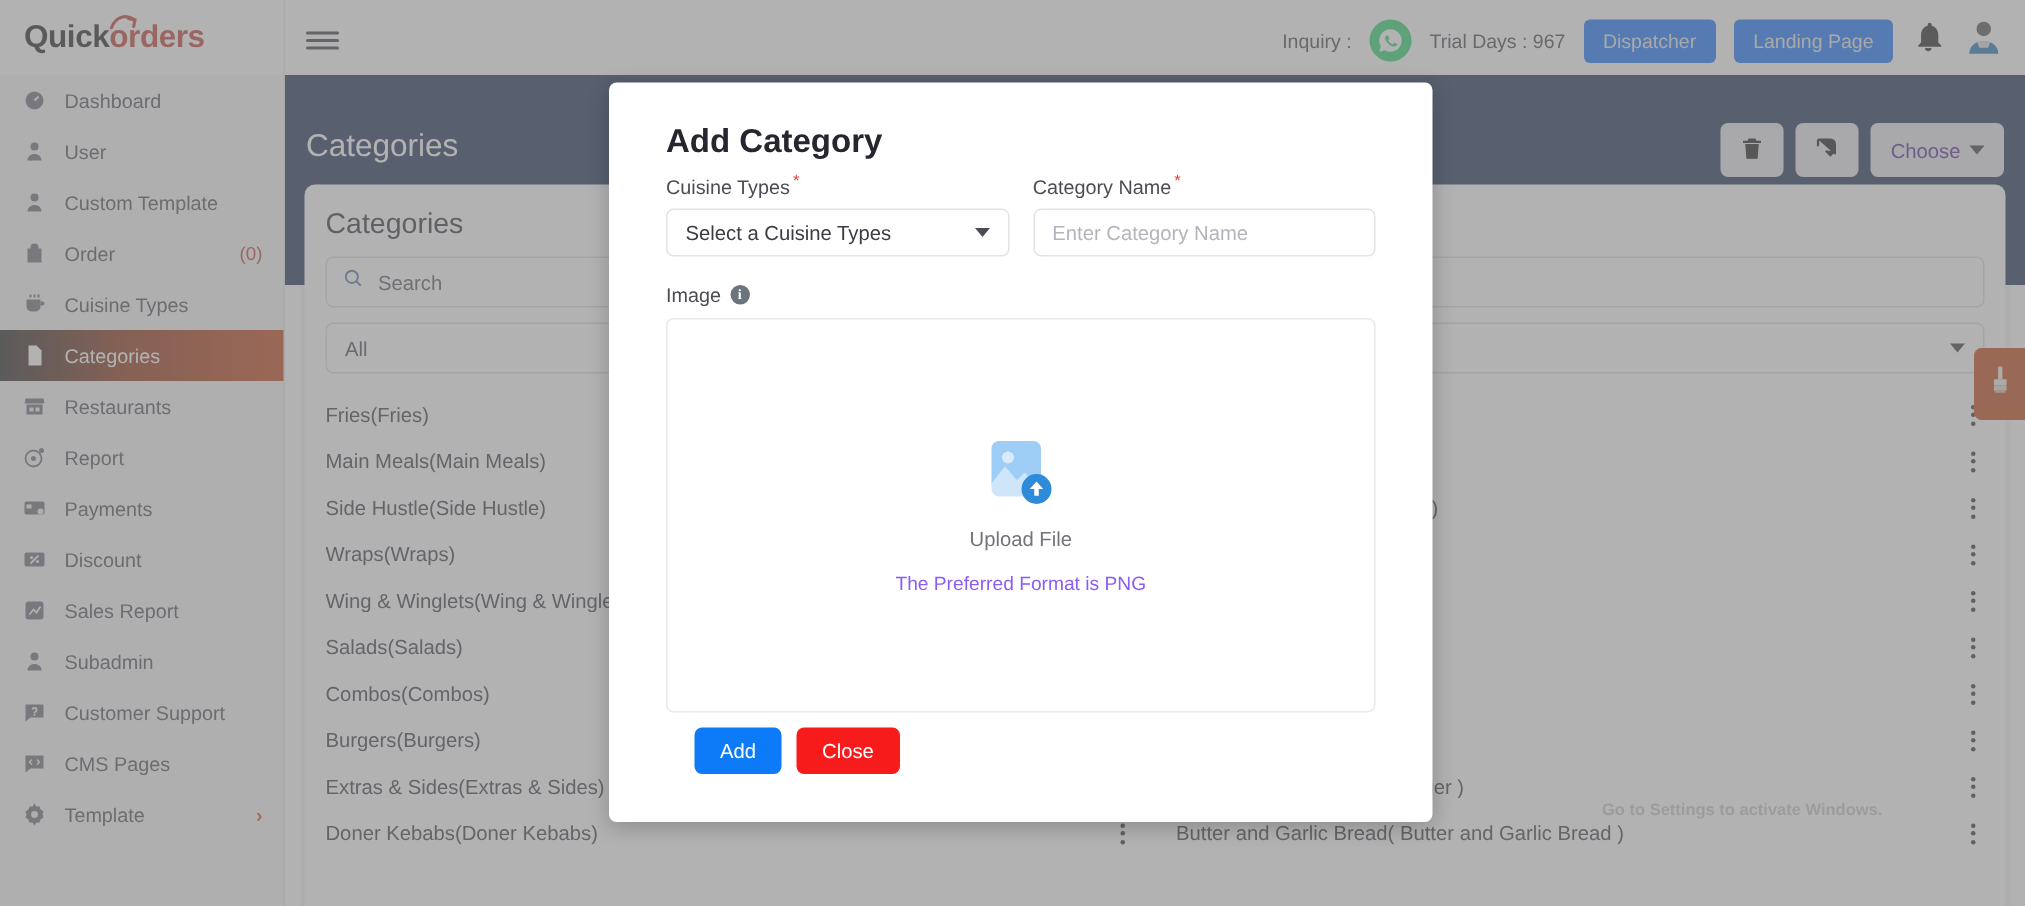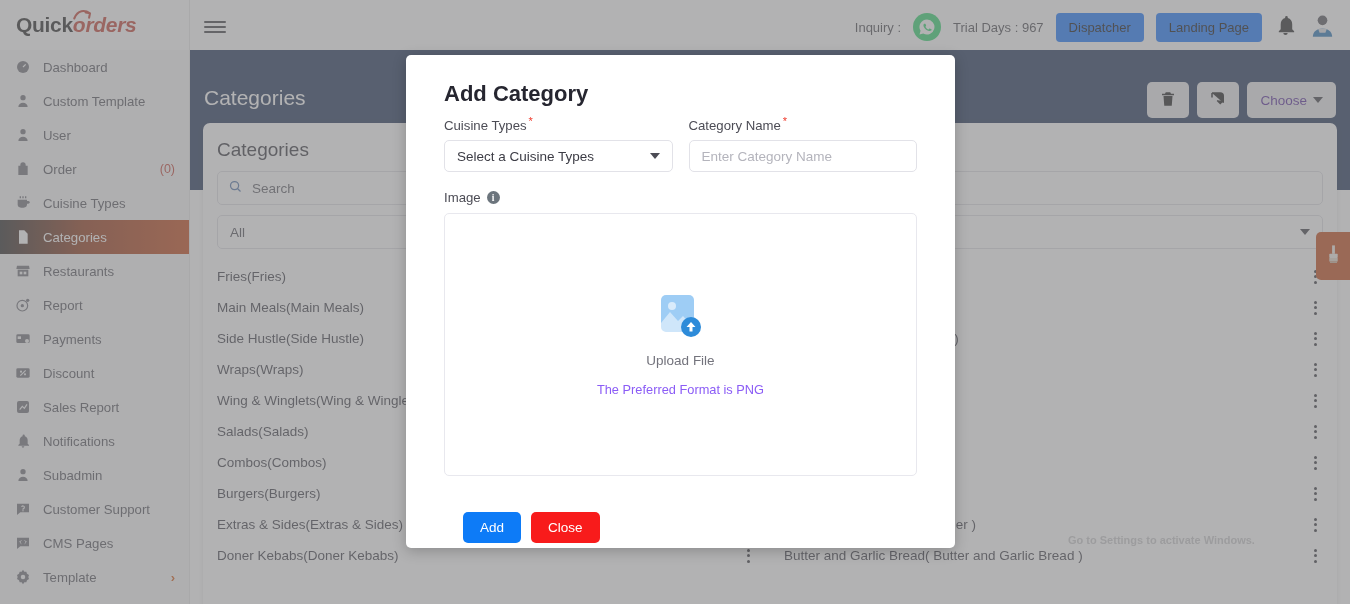--- a/index.html
+++ b/index.html
@@ -18,21 +18,21 @@
   #sidebar {
     position: absolute; left: 0; top: 0; width: 190px; height: 604px;
     background: #f7f7f8; border-right: 1px solid #e6e6e8;
   }
   #brand {
     height: 50px; display: flex; align-items: center; padding-left: 16px;
     background: #ffffff;
   }
   .brand-text { font-size: 21px; font-weight: 700; letter-spacing: -0.3px; position: relative; }
   .brand-q { color: #1a1a1a; }
-  .brand-o { color: #c0392b; font-style: italic; }
+  .brand-o { color: #c0392b; }
   .brand-swirl {
     position: absolute; left: 56px; top: -5px; width: 22px; height: 14px;
     color: #c0392b; font-size: 15px; font-weight: 700;
   }
   .nav-item {
     display: flex; align-items: center; height: 34px; padding: 0 14px;
     font-size: 13.2px; color: #4a4a52; cursor: pointer; gap: 12px; position: relative;
   }
   .nav-item.active {
     background: linear-gradient(90deg, #1b1b1b 0%, #8c2b08 45%, #c03c09 100%);
@@ -51,21 +51,21 @@
     background: #ffffff; display: flex; align-items: center; padding: 0 14px;
   }
   #hamburger { width: 22px; height: 22px; display:flex; flex-direction:column; justify-content:center; gap:3px; cursor:pointer; }
   #hamburger span { display:block; height:2px; background:#35353a; border-radius:1px; }
   .top-right { margin-left: auto; display: flex; align-items: center; gap: 12px; }
   .inquiry-lbl { font-size: 13px; color: #3f3f46; }
   .wa-ico { width: 28px; height: 28px; border-radius: 50%; background: #25D366; display:flex; align-items:center; justify-content:center; }
   .wa-ico svg { width: 18px; height: 18px; fill: #fff; }
   .trial-lbl { font-size: 13px; color: #3f3f46; text-align: center; }
   .btn-blue {
-    background: #0d6efd; color: #000000; font-size: 13px; border: none; border-radius: 4px;
+    background: #0d6efd; color: #e5e5e5; font-size: 13px; border: none; border-radius: 4px;
     padding: 7px 13px; cursor: pointer; font-family: inherit;
   }
   .bell-ico svg { width: 23px; height: 23px; fill: #1b1b1b; }
   .avatar-ico svg { width: 27px; height: 27px; }
 
   
   #page-band {
     position: absolute; left: 190px; top: 50px; right: 0; height: 140px;
     background: #14294f;
   }
@@ -159,21 +159,21 @@
     font-size: 9.5px; font-weight: 700; display: flex; align-items: center; justify-content: center;
     font-family: "Liberation Serif", serif;
   }
   #dropzone {
     margin-top: 8px; height: 263px; border: 1px solid #e8e8ee; border-radius: 5px;
     display: flex; flex-direction: column; align-items: center; justify-content: center;
   }
   #dz-icon { width: 52px; height: 48px; position: relative; }
   #dz-upload { margin-top: 12px; font-size: 13.5px; color: #73737c; }
   #dz-hint { margin-top: 14px; font-size: 12.8px; color: #8b5cf6; }
-  #modal-actions { margin-top: 36px; display: flex; gap: 10px; padding-left: 19px; }
+  #modal-actions { margin-top: 10px; display: flex; gap: 10px; padding-left: 19px; }
   .m-btn { border: none; border-radius: 5px; font-size: 13.5px; color: #fff; padding: 8px 17px; cursor: pointer; font-family: inherit; }
   .m-add { background: #0d7bf7; }
   .m-close { background: #f81b1b; }
 </style>
 </head>
 <body>
 
 <div id="root">
 
   <div id="app">
@@ -199,30 +199,30 @@
             </span>
             <span class="nav-label">Dashboard</span>
           </div>
           <div class="nav-item">
             <span class="nav-ico">
               <svg viewBox="0 0 24 24">
                 <circle cx="12" cy="7" r="4"></circle>
                 <path d="M5 21c0-4 3.2-6.5 7-6.5s7 2.5 7 6.5z"></path>
               </svg>
             </span>
-            <span class="nav-label">Custom Template</span>
+            <span class="nav-label">User</span>
           </div>
           <div class="nav-item">
             <span class="nav-ico">
               <svg viewBox="0 0 24 24">
                 <circle cx="12" cy="7" r="4"></circle>
                 <path d="M5 21c0-4 3.2-6.5 7-6.5s7 2.5 7 6.5z"></path>
               </svg>
             </span>
-            <span class="nav-label">User</span>
+            <span class="nav-label">Custom Template</span>
           </div>
           <div class="nav-item">
             <span class="nav-ico">
               <svg viewBox="0 0 24 24">
                 <path d="M8 7V6a4 4 0 018 0v1h3v14H5V7z"></path>
               </svg>
             </span>
             <span class="nav-label">Order</span>
             <span class="nav-badge">(0)</span>
           </div>
@@ -288,28 +288,20 @@
             <span class="nav-label">Discount</span>
           </div>
           <div class="nav-item">
             <span class="nav-ico">
               <svg viewBox="0 0 24 24">
                 <rect x="3" y="3" width="18" height="18" rx="3"></rect>
                 <path d="M7 16l4-5 3 3 4-6" stroke="#f7f7f8" stroke-width="1.8" fill="none"></path>
               </svg>
             </span>
             <span class="nav-label">Sales Report</span>
-          </div>
-          <div class="nav-item">
-            <span class="nav-ico">
-              <svg viewBox="0 0 24 24">
-                <path d="M12 22a2 2 0 002-2h-4a2 2 0 002 2zm7-6v-5c0-3-1.6-5.4-4.3-6V4a1.7 1.7 0 10-3.4 0v.9C8.6 5.6 7 8 7 11v5l-2 2v1h16v-1z"></path>
-              </svg>
-            </span>
-            <span class="nav-label">Notifications</span>
           </div>
           <div class="nav-item">
             <span class="nav-ico">
               <svg viewBox="0 0 24 24">
                 <circle cx="12" cy="7" r="4"></circle>
                 <path d="M5 21c0-4 3.2-6.5 7-6.5s7 2.5 7 6.5z"></path>
               </svg>
             </span>
             <span class="nav-label">Subadmin</span>
           </div>

